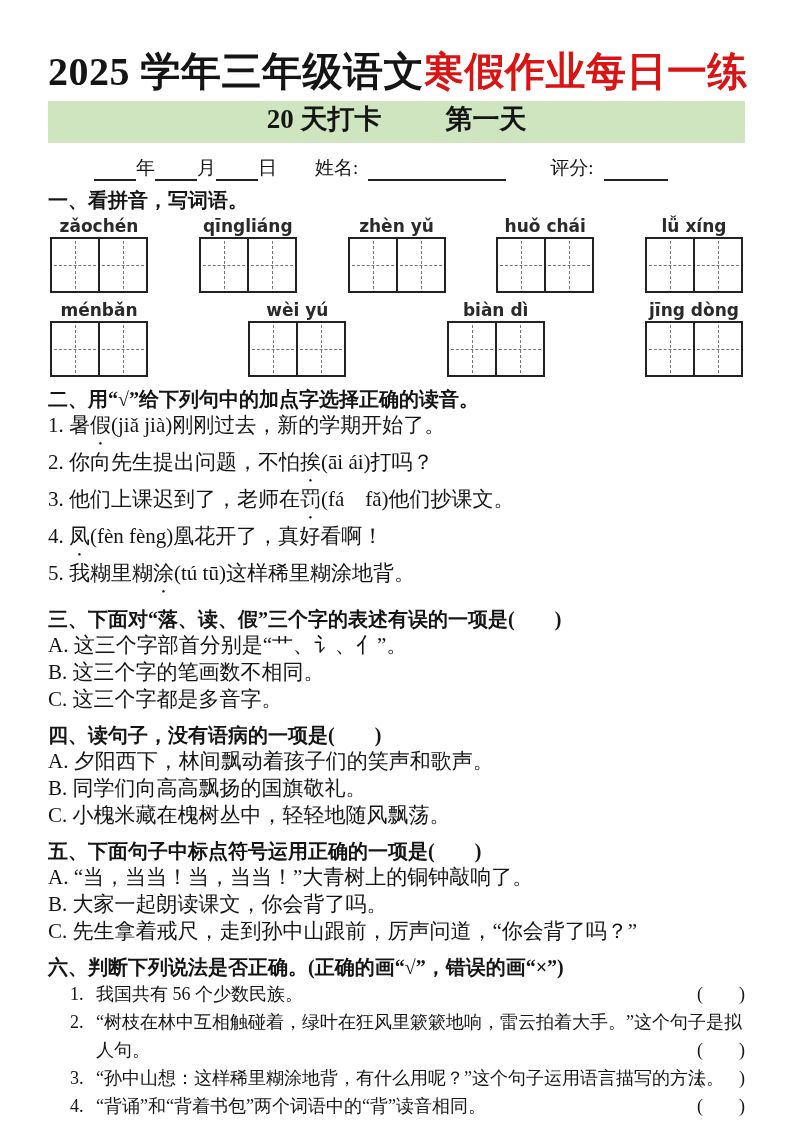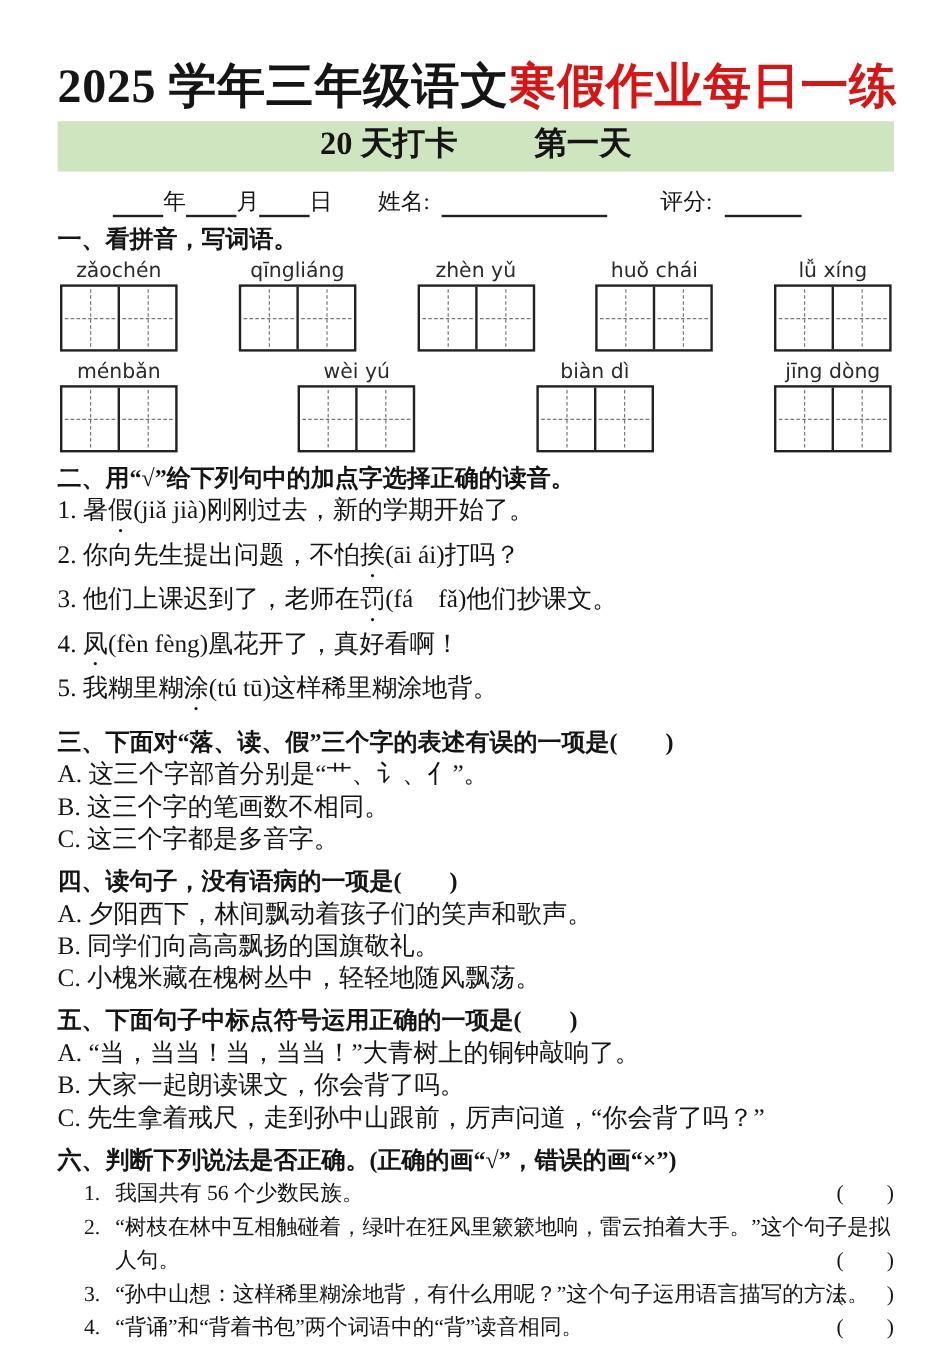--- a/index.html
+++ b/index.html
@@ -23,21 +23,21 @@
   .meta .gap { width:38px; }
   .meta .gap2 { width:44px; }
 
   
   .sec-h { font-size:20px; font-weight:bold; line-height:26px; margin-top:9px; }
   .sec-item { font-size:21px; line-height:27px; }
 
   
   .py-row { display:flex; justify-content:space-between; margin:2px 2px 0 2px; }
   .py-col { width:98px; }
-  .pinyin { text-align:center; font-family:"DejaVu Sans",sans-serif; font-size:17px; line-height:22px; white-space:nowrap; color:#2a2a2a; }
+  .pinyin { text-align:center; font-family:"DejaVu Sans",sans-serif; font-size:17px; line-height:22px; white-space:nowrap; color:#2a2a2a;font-weight:bold; }
   .tian { display:flex; border:2px solid #222; height:56px; background:#fff; }
   .tian .cell { flex:1; position:relative; }
   .tian .cell + .cell { border-left:2px solid #222; }
   .tian .cell::before { content:""; position:absolute; left:50%; top:2px; bottom:2px; border-left:1px dashed #777; }
   .tian .cell::after { content:""; position:absolute; top:50%; left:2px; right:2px; border-top:1px dashed #777; }
 
   
   .dotc { -webkit-text-emphasis:filled dot #151515; text-emphasis:filled dot #151515; -webkit-text-emphasis-position:under right; text-emphasis-position:under right; }
 
   

